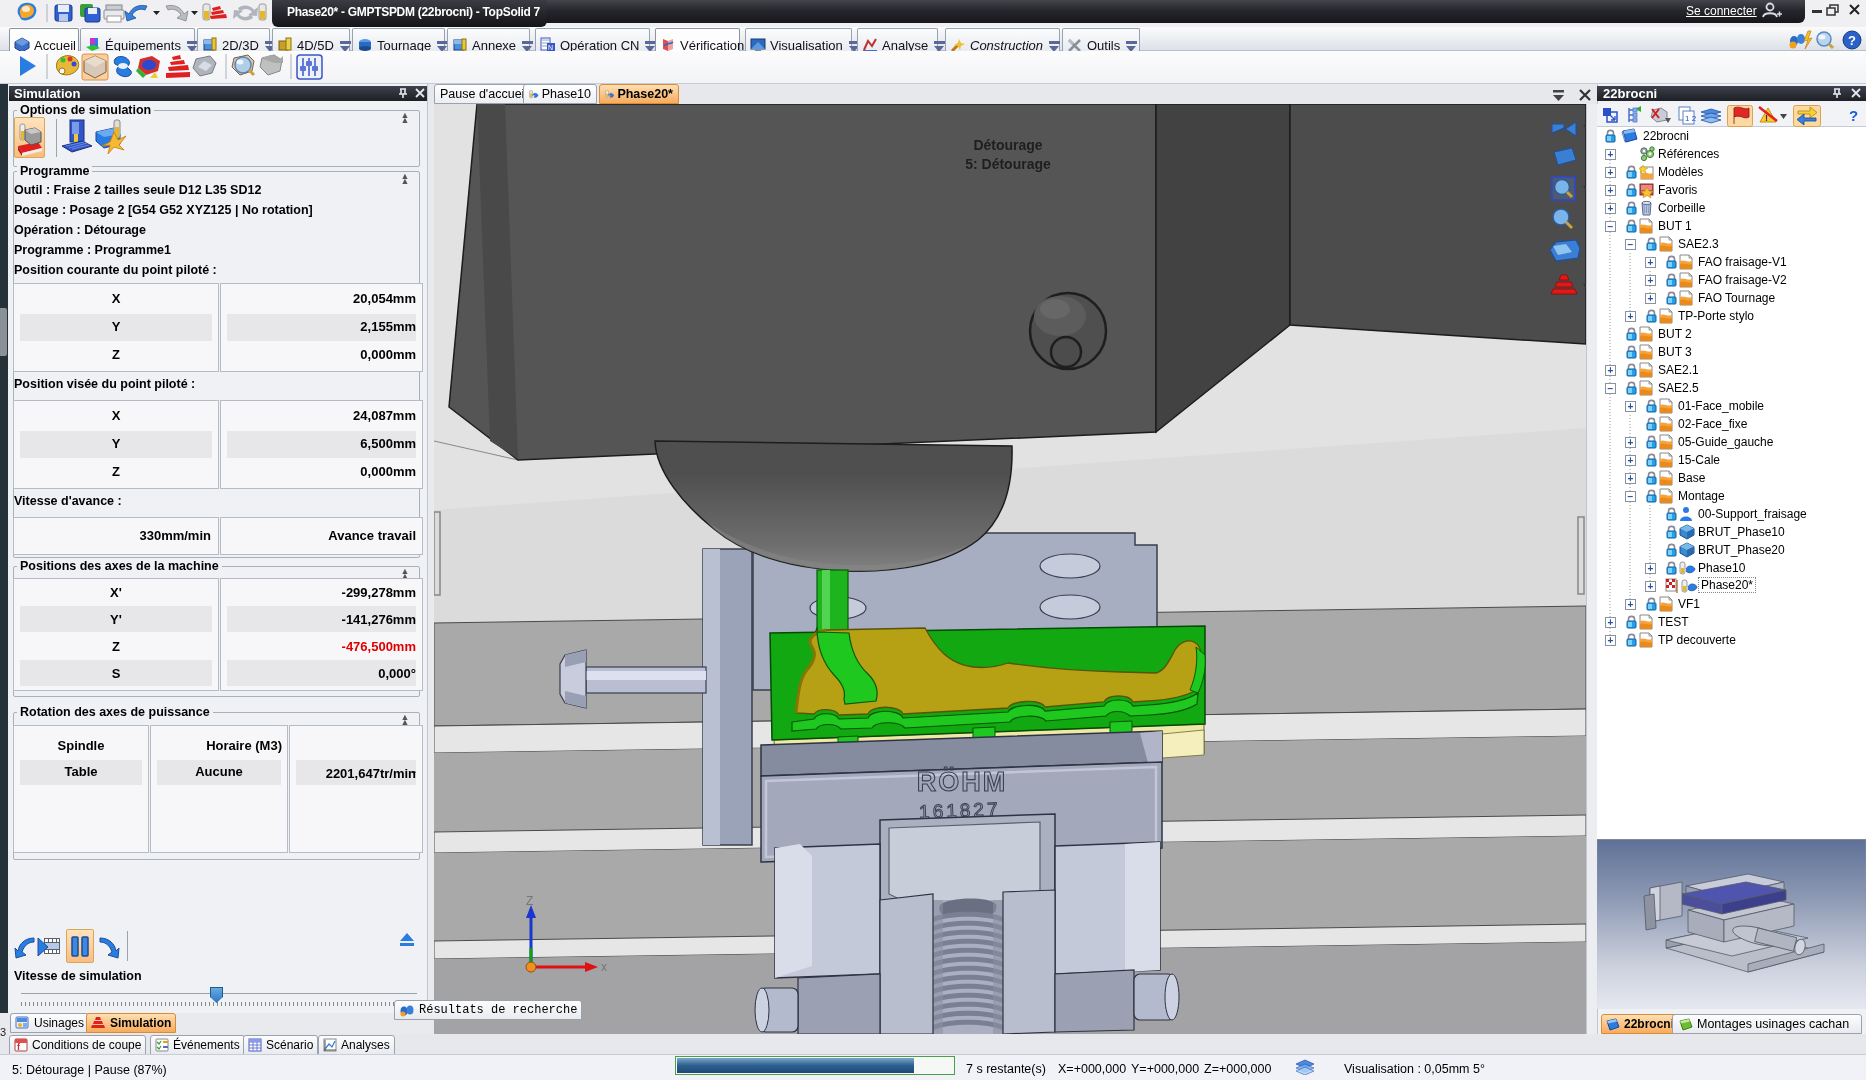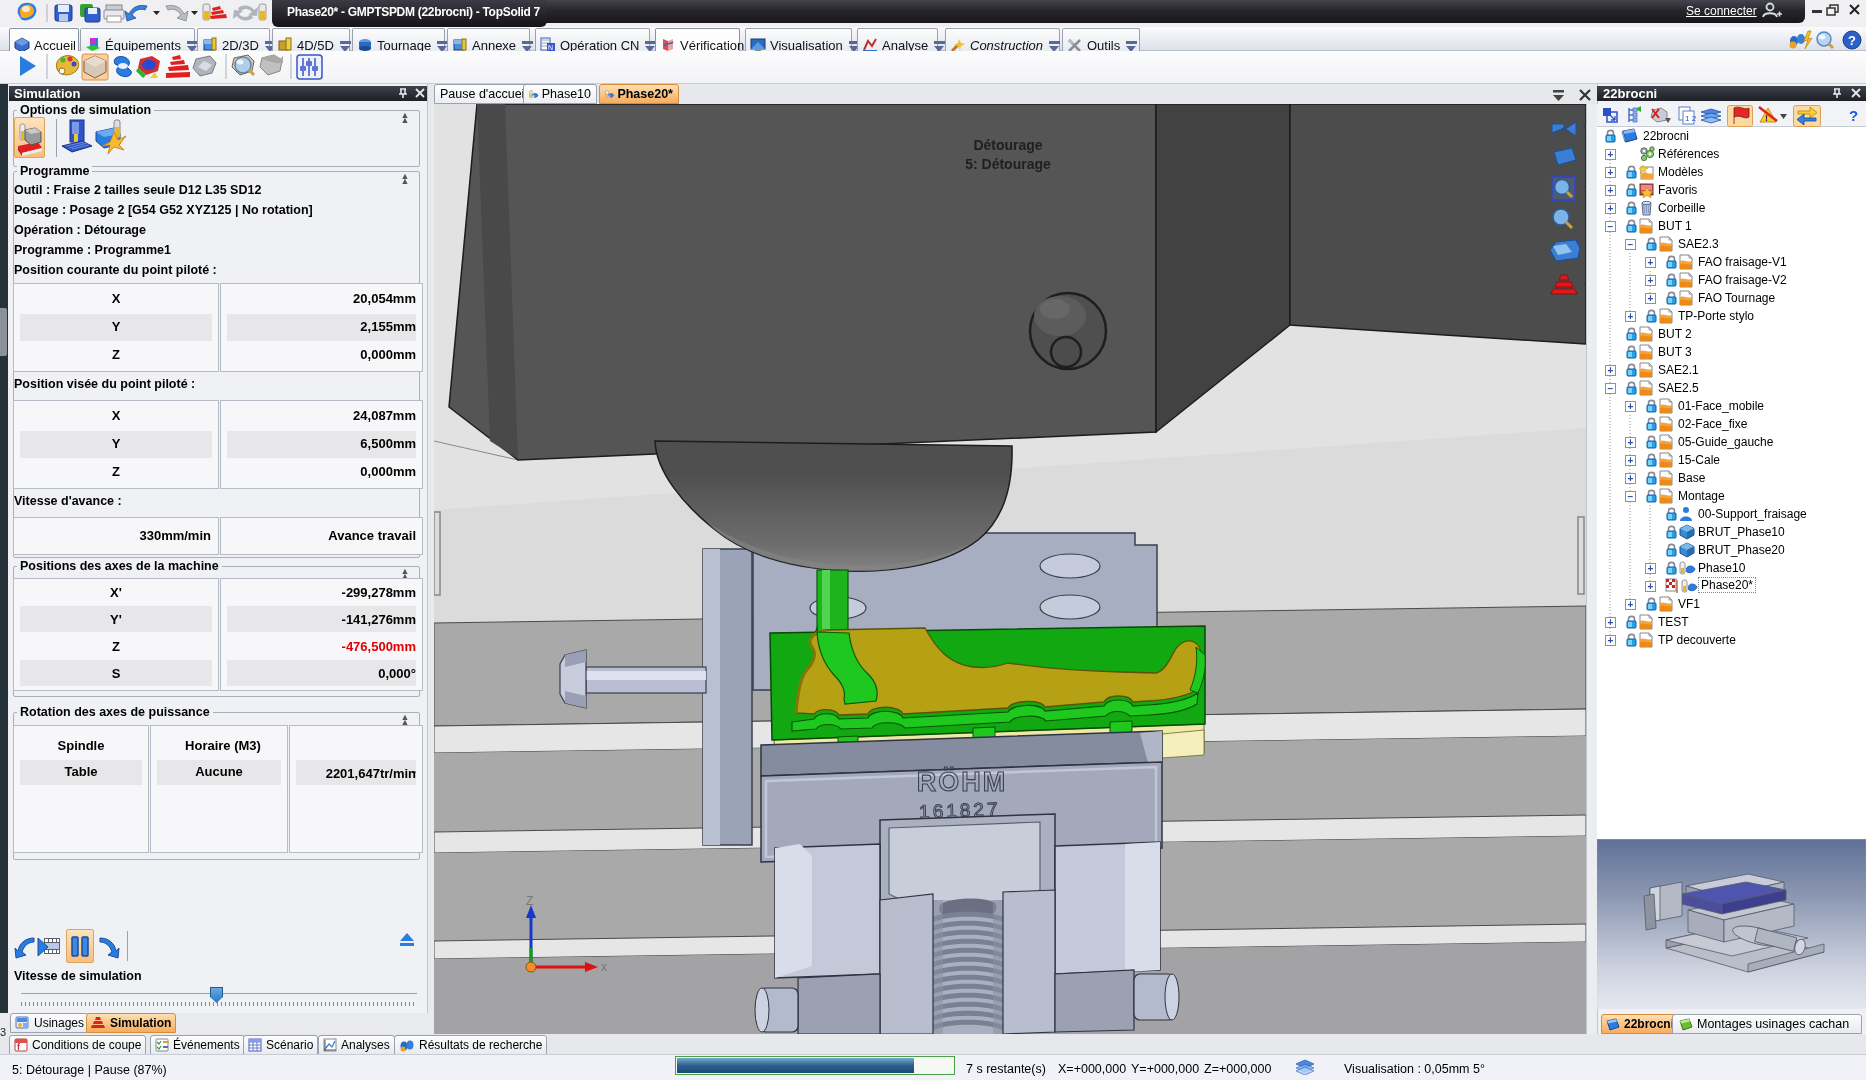--- a/index.html
+++ b/index.html
@@ -961,21 +961,21 @@
     <div class="chev">▲<br>▲</div>
   </div>
   <div class="abs ptable" style="left:13px;top:725px;width:136px;height:128px;"></div>
   <div class="abs ptable" style="left:150px;top:725px;width:138px;height:128px;"></div>
   <div class="abs ptable" style="left:289px;top:725px;width:134px;height:128px;"></div>
   <div class="abs rowshade" style="left:20px;top:760px;width:122px;height:25px;"></div>
   <div class="abs rowshade" style="left:157px;top:760px;width:124px;height:25px;"></div>
   <div class="abs rowshade" style="left:296px;top:760px;width:120px;height:25px;"></div>
   <div class="abs pcell" style="left:13px;top:738px;width:136px;text-align:center;">Spindle</div>
   <div class="abs pcell" style="left:13px;top:764px;width:136px;text-align:center;">Table</div>
-  <div class="abs pcell" style="left:154px;top:738px;width:138px;text-align:center;">Horaire (M3)</div>
+  <div class="abs pcell" style="left:144px;top:738px;width:138px;text-align:right;">Horaire (M3)</div>
   <div class="abs pcell" style="left:150px;top:764px;width:138px;text-align:center;">Aucune</div>
   <div class="abs pcell" style="left:289px;top:738px;width:127px;text-align:right;margin-top:28px;">2201,647tr/min</div>
   <div class="abs pcell" style="left:289px;top:764px;width:127px;text-align:right;">-</div>
 
   <div class="abs" style="left:66px;top:929px;width:28px;height:34px;background:linear-gradient(#fde3bc,#f9bd7f);border:1px solid #d8a858;border-radius:2px;"></div>
   <svg class="abs" style="left:14px;top:930px" width="110" height="34" viewBox="0 0 110 34">
     <path d="M 20,8 C 11,8 5,14 4,21 L 1,18 L 2,28 L 12,25 L 8,22 C 10,16 14,12 20,12 Z" fill="#2a7de0" stroke="#1c4f9c" stroke-width="1"></path>
     <g>
       <rect x="30" y="8" width="16" height="16" fill="#5a5f6a"></rect>
       <g fill="#fff">
@@ -1036,21 +1036,21 @@
         <rect x="1" y="1" width="12" height="12" fill="#fff" stroke="#4a5ac0"></rect>
         <path d="M 1,4 h12 M 1,7 h12 M 1,10 h12 M 5,1 v12 M 9,1 v12" stroke="#6a7ad0" stroke-width="1"></path>
         <rect x="1" y="1" width="12" height="3" fill="#8a9ae8"></rect>
       </svg>Scénario</div>
   <div class="abs btab" style="left:318px;top:1035px;"><svg width="14" height="14" style="margin-right:4px">
         <rect x="1" y="1" width="12" height="12" fill="#fff" stroke="#888"></rect>
         <path d="M 2,11 L 6,6 L 9,9 L 12,3" stroke="#3a7fd8" stroke-width="1.3" fill="none"></path>
         <path d="M 2,13 L 2,2" stroke="#555" stroke-width="1"></path>
         <path d="M 1,12 L 13,12" stroke="#555" stroke-width="1"></path>
       </svg>Analyses</div>
-  <div class="abs btab" style="left:394px;top:1035px;"><svg width="16" height="14" style="margin-right:4px">
+  <div class="abs btab" style="left:394px;top:1000px;font-family:Liberation Mono, monospace;"><svg width="16" height="14" style="margin-right:4px">
         <ellipse cx="5" cy="8" rx="3.5" ry="4.5" fill="#2a6ac8"></ellipse>
         <ellipse cx="11" cy="7" rx="3.5" ry="4.5" fill="#3a7fd8"></ellipse>
         <circle cx="4" cy="11" r="2.5" fill="#f0a020"></circle>
       </svg>Résultats de recherche</div>
   <div class="abs" id="statusbar"></div>
   <div class="abs" style="left:12px;top:1063px;font-size:12.5px;">5: Détourage | Pause (87%)</div>
   <div class="abs" style="left:675px;top:1056px;width:280px;height:19px;border:1px solid #49a049;background:#f6f8f6;padding:1px;">
     <div style="width:86%;height:100%;background:linear-gradient(#7aa8cc,#2d5f8e 50%,#1d4a75);"></div>
   </div>
   <div class="abs" style="left:966px;top:1062px;font-size:12.5px;">7 s restante(s)</div>

